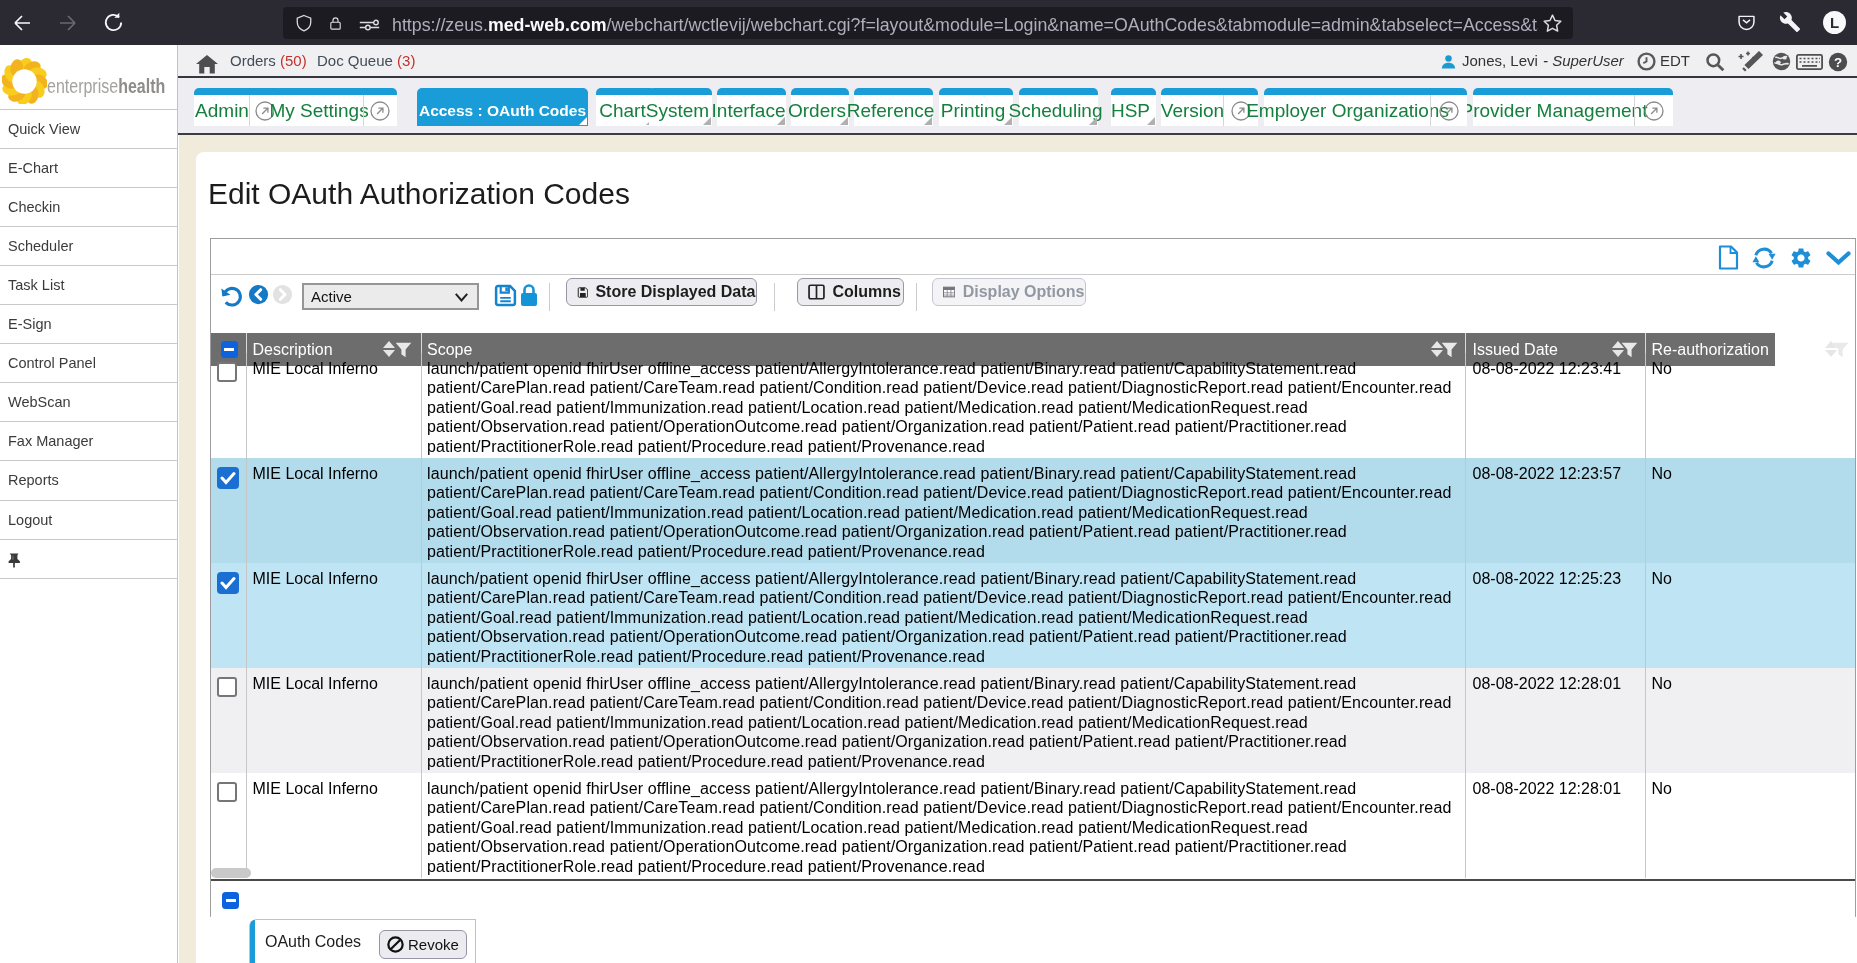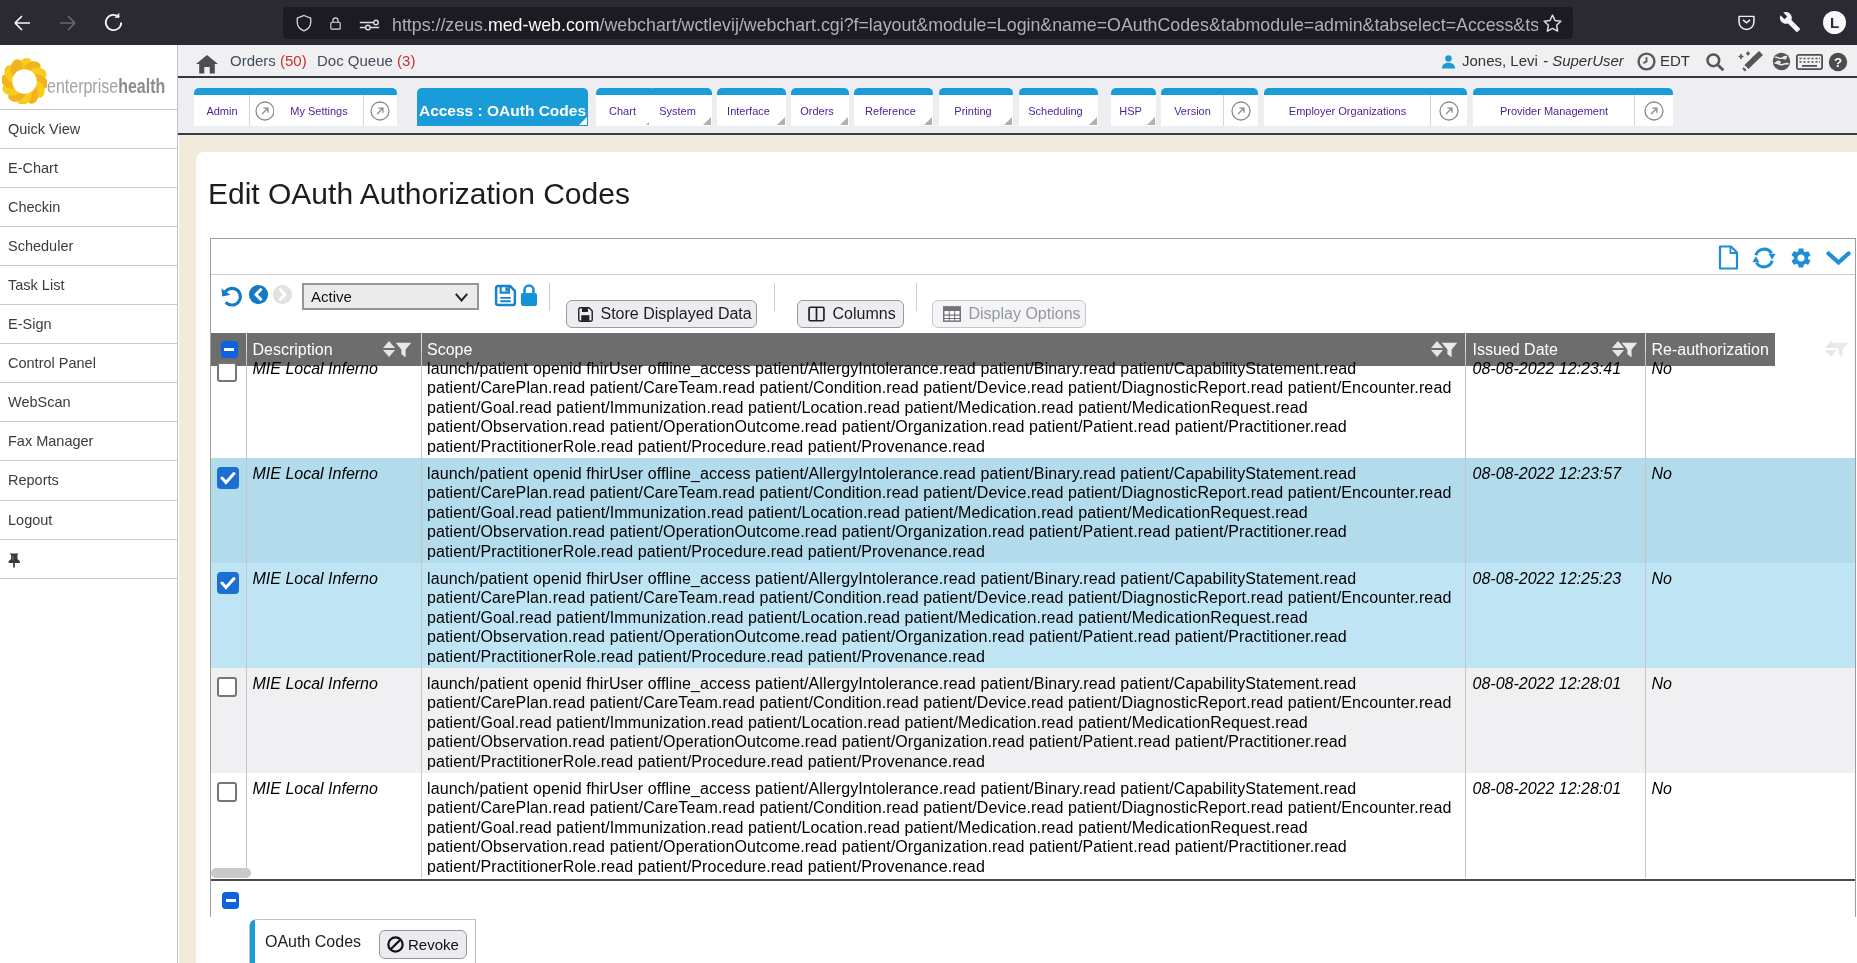--- a/index.html
+++ b/index.html
@@ -4,67 +4,67 @@
 <style>
   * { margin:0; padding:0; box-sizing:border-box; }
   html,body { width:1857px; height:963px; overflow:hidden; background:#fff;
     font-family:"Liberation Sans", sans-serif; }
   .abs { position:absolute; }
 
   
   #chrome { position:absolute; left:0; top:0; width:1857px; height:45px; background:#2b2a33; }
   #urlbar { position:absolute; left:283px; top:7px; width:1290px; height:32px; background:#1c1b22; border-radius:4px; }
   #urltext { position:absolute; left:109px; top:7.5px; line-height:20px; font-size:17.8px; color:#b1aebc; white-space:nowrap; width:1146px; overflow:hidden; }
-  #urltext b { color:#fbfbfe; font-weight:normal; }
+  #urltext b { color:#fbfbfe; font-weight:bold; }
 
   
   #sidebar { position:absolute; left:0; top:45px; width:178px; height:918px; background:#fff; border-right:1px solid #c2c3ca; }
   .sideitem { position:absolute; left:0; width:177px; height:39px; border-top:1px solid #c9c9c9; font-size:14.5px; color:#3b3b3b; line-height:39px; padding-left:8px; }
 
   
   #topbar { position:absolute; left:178px; top:45px; width:1679px; height:32px; background:#f0f0f3; }
   #topbar .txt { position:absolute; top:0; height:32px; line-height:32px; font-size:15px; color:#414d59; }
   #topbarline { position:absolute; left:178px; top:76px; width:1679px; height:2px; background:#36363e; }
 
   
   #tabbar { position:absolute; left:178px; top:78px; width:1679px; height:55px; background:#ededf2; }
   #tabline { position:absolute; left:178px; top:132.5px; width:1679px; height:2px; background:#3c3c44; }
   .tab { position:absolute; top:10px; height:38px; background:#fff; border-radius:5px 5px 0 0; border-top:7px solid #199cd8; }
-  .tab .lbl { position:absolute; top:0; left:0; right:0; bottom:0; display:flex; align-items:center; justify-content:center; font-size:11px; color:#4c1d95; white-space:nowrap; }
+  .tab .lbl { position:absolute; top:0; left:0; right:0; bottom:0; display:flex; align-items:center; justify-content:center; font-size:19px; color:#15803d; white-space:nowrap; }
   .tab.active { background:#199cd8; }
   .tab.active .lbl { color:#fff; font-weight:bold; font-size:15.5px; }
   .tab .tri { position:absolute; right:1px; bottom:1px; width:0; height:0; border-left:8px solid transparent; border-bottom:8px solid #b0b0b0; }
   .tab.active .tri { border-bottom-color:#fff; }
   .tab .divider { position:absolute; top:0px; bottom:0px; width:1px; background:#d6d6d6; }
 
   
   #content { position:absolute; left:179px; top:134.5px; width:1678px; height:828.5px; background:#f1ebdb; }
   #card { position:absolute; left:196px; top:151.5px; width:1661px; height:811.5px; background:#fff; border-radius:8px 0 0 0; }
   #title { position:absolute; left:208px; top:177px; font-size:30px; color:#1c1c1c; }
 
   
   #panel { position:absolute; left:209.5px; top:238px; width:1646px; height:678.5px; border:1px solid #9d9d9d; border-bottom:1px solid #bbb; background:#fff; }
   #phead { position:absolute; left:0; top:0; width:100%; height:36px; border-bottom:1px solid #ccc; font-size:15.4px; color:#333; }
   #ptool { position:absolute; left:0; top:36px; width:100%; height:43px; }
   .vsep { position:absolute; top:8px; height:28px; width:1px; background:#ccc; }
-  .btn { position:absolute; top:25px; height:28px; border:1px solid #9898a6; border-radius:6px; background:#ededf1; font-size:16px; color:#1d1d1d; display:flex; align-items:center; white-space:nowrap; }
+  .btn { position:absolute; top:3px; height:28px; border:1px solid #9898a6; border-radius:6px; background:#ededf1; font-size:16px; color:#1d1d1d; display:flex; align-items:center; white-space:nowrap;font-weight:bold; }
 
   
   #tbl { position:absolute; left:0px; top:80.5px; width:1644px; }
   .hrow { position:absolute; left:0; height:33.5px; background:#6d6d6d; color:#fff; font-size:16px; }
   .hcell { position:absolute; top:0; height:33.5px; line-height:33px; border-left:1px solid #dadada; }
   .row { position:absolute; left:0; width:1644px; height:105px; }
   .cell { position:absolute; top:0; height:105px; border-left:1px solid #c6c6c6; font-size:16px; color:#000; }
   .c0 { left:0; width:35px; border-left:none; }
   .c1 { left:35px; width:175.5px; }
   .c2 { left:210.5px; width:1043.5px; }
   .c3 { left:1254px; width:180px; }
   .c4 { left:1434px; width:210px; }
   .scopetxt { padding:6px 0 0 5px; line-height:19.4px; letter-spacing:0.12px; }
-  .podt { padding:6px 0 0 6px; line-height:19.4px;font-style:italic; }
+  .podt { padding:6px 0 0 6px; line-height:19.4px; }
 
   .ckb { position:absolute; left:6.5px; top:8.5px; width:20px; height:20px; background:#fff; border:2px solid #767676; border-radius:3px; }
   .ckbc { position:absolute; left:6.5px; top:8.5px; width:22px; height:22px; background:#1b6fd2; border-radius:4px; }
   .sort { position:absolute; top:8px; width:0; height:0; }
   .sort:before { content:""; position:absolute; top:0; left:0; border-left:6.5px solid transparent; border-right:6.5px solid transparent; border-bottom:7px solid #e6e6e6; }
   .sort:after { content:""; position:absolute; top:9.5px; left:0; border-left:6.5px solid transparent; border-right:6.5px solid transparent; border-top:7px solid #e6e6e6; }
   .funnel { position:absolute; top:9px; }
   .row.even .cell { background:#f0eff1; }
   .row.sel1 .cell { background:#b2dbec; }
   .row.sel2 .cell { background:#bfe5f5; }

